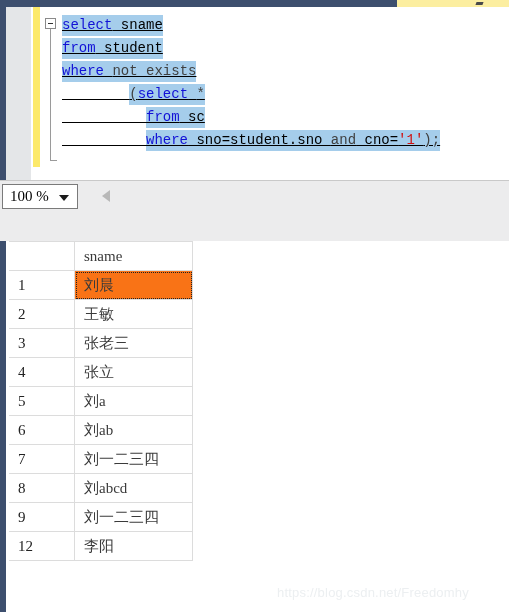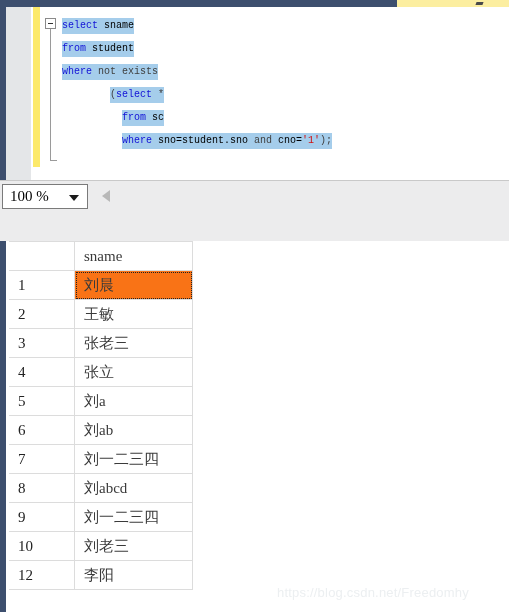--- a/index.html
+++ b/index.html
@@ -74,44 +74,45 @@
   }
   .fold-foot {
     position: absolute; left: 50px; top: 153px;
     width: 7px; height: 1px; background: #9a9a9a;
   }
 
   
   #code {
     position: absolute; left: 62px; top: 7px;
     font-family: "Liberation Mono", "DejaVu Sans Mono", monospace;
-    font-size: 10px;
+    font-size: 14px;
     line-height: 23px;
     white-space: pre;
     color: #000000;
+    text-decoration: underline;
   }
   #code .ln { display: block; height: 23px; }
   #code .sel {
     background: #a5cdeb;
     padding: 2px 0 3px 0;
   }
   .kw  { color: #1212d6; }
   .gy  { color: #404040; }
   .str { color: #d01010; }
   .pl  { color: #000000; }
 
   
   #zoombar {
     position: absolute; left: 0; top: 180px; width: 509px; height: 33px;
     background: #ececed;
     border-top: 1px solid #c9c9c9;
     box-sizing: border-box;
   }
   #zoombar .combo {
-    position: absolute; left: 2px; top: 3px; width: 86px; height: 25px;
+    position: absolute; left: 2px; top: 3px; width: 76px; height: 25px;
     background: #ffffff; border: 1px solid #7a7a7a;
     box-sizing: border-box;
   }
   #zoombar .combo .val {
     position: absolute; left: 7px; top: 3px;
     font-size: 15px; color: #000;
     font-family: "Liberation Serif", serif;
   }
   #zoombar .combo .arrow {
     position: absolute; right: 8px; top: 10px;
@@ -312,24 +313,20 @@
         </tr>
         <tr>
           <td class="c-num">8</td>
           <td class="c-val">刘abcd</td>
         </tr>
         <tr>
           <td class="c-num">9</td>
           <td class="c-val">刘一二三四</td>
         </tr>
         <tr>
-          <td class="c-num">10</td>
-          <td class="c-val">刘老三</td>
-        </tr>
-        <tr>
           <td class="c-num">12</td>
           <td class="c-val">李阳</td>
         </tr>
       </tbody>
   </table>
 </div>
 
 <div id="watermark">https://blog.csdn.net/Freedomhy</div>
 
 </body></html>

